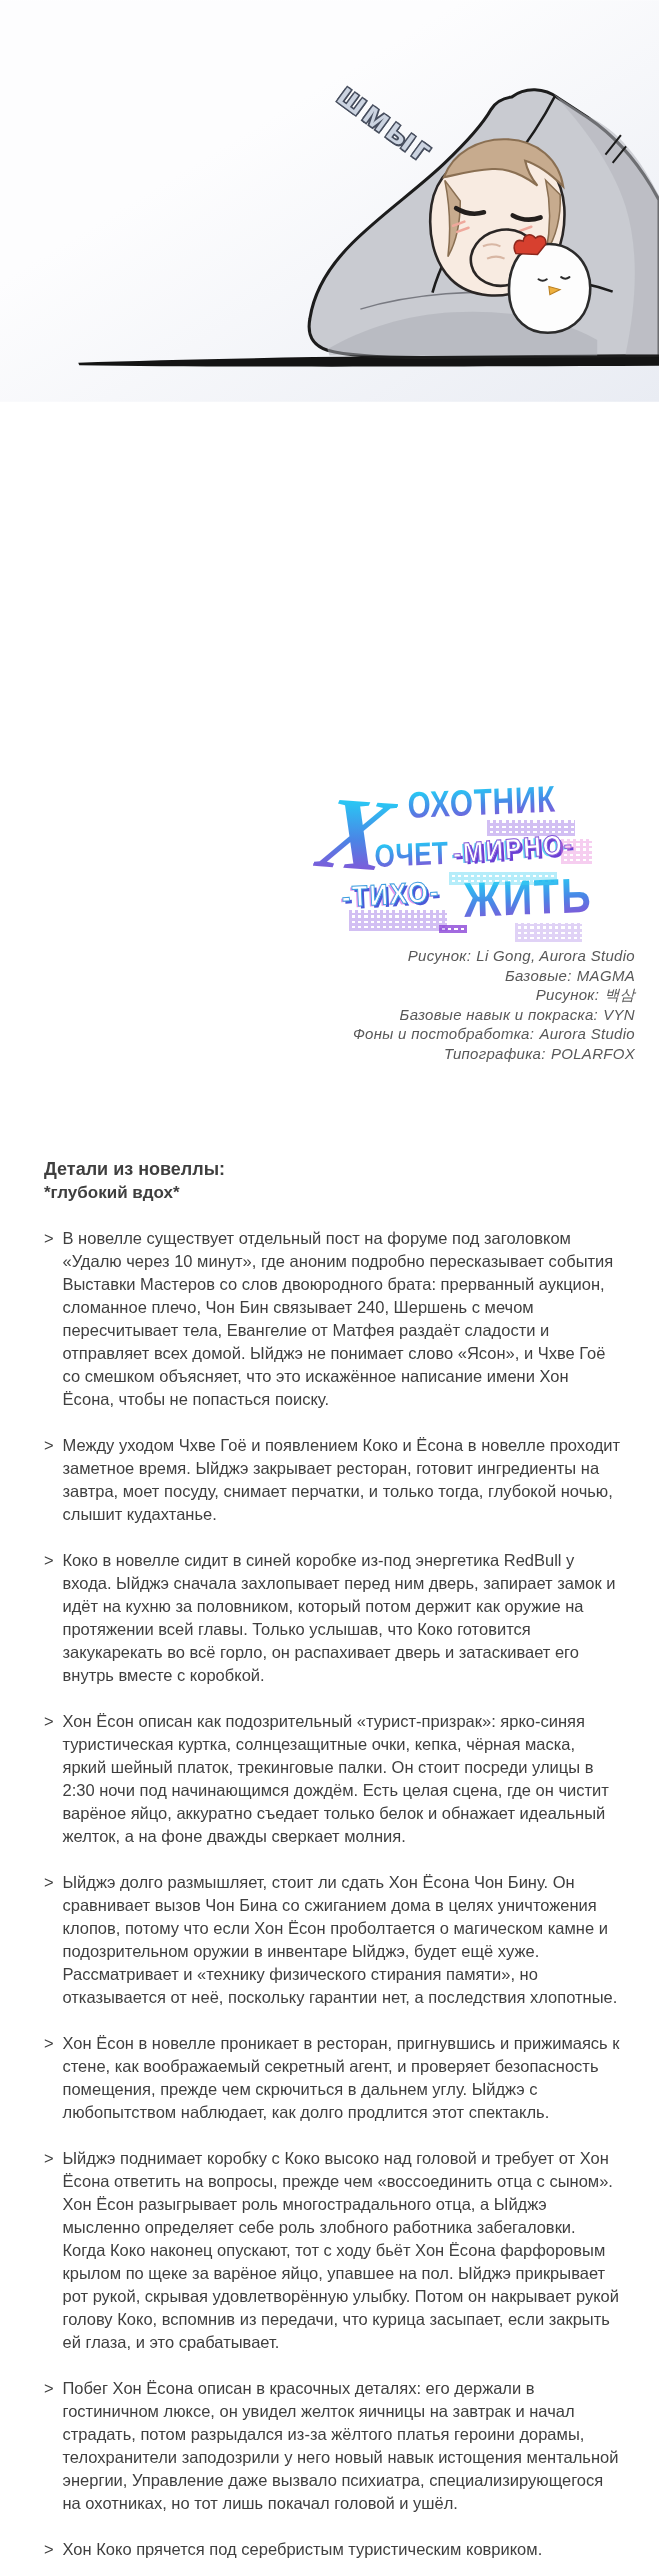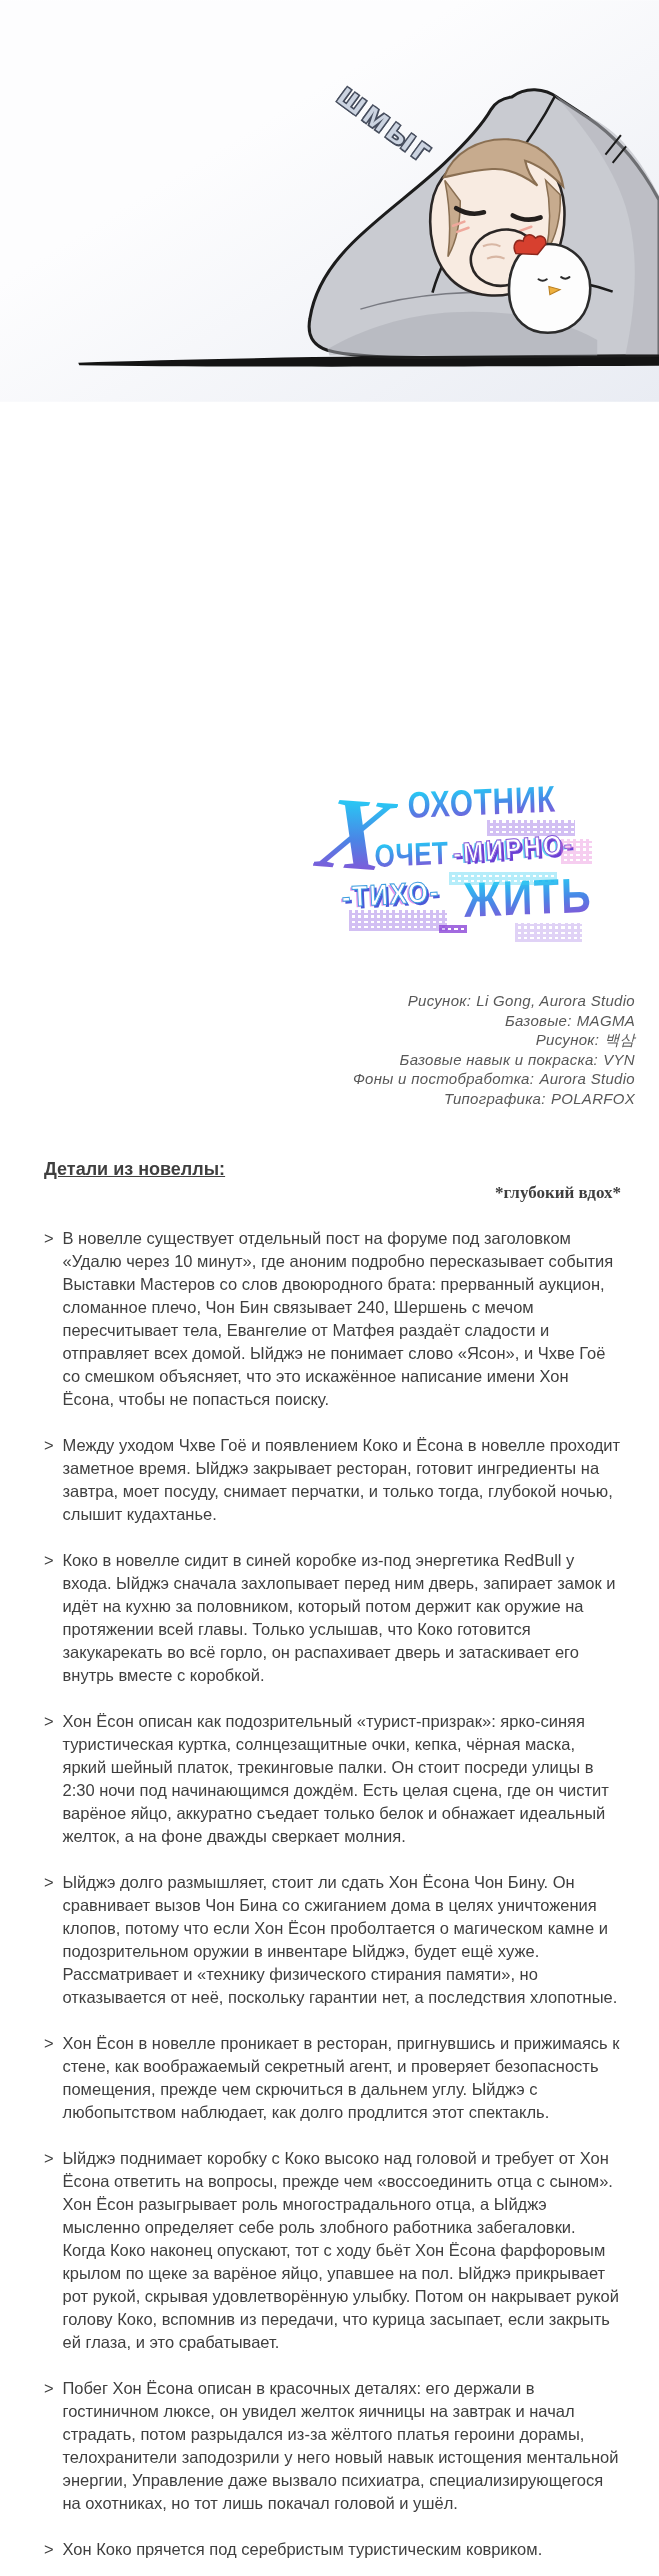--- a/index.html
+++ b/index.html
@@ -27,27 +27,27 @@
         text-shadow:2.6px 2.6px 0 #6a3fd4,-2.1px 1px 0 rgba(63,210,242,.85);}
   .lg-tikho{left:341px;top:880px;font-size:29px;line-height:34px;letter-spacing:2.1px;
         color:#ffffff;-webkit-text-stroke:1px #3f9fe0;transform:scaleX(.88) rotate(-3deg);
         text-shadow:2.6px 2.6px 0 #4a5ad8,-2.1px 1px 0 rgba(226,122,232,.8);}
   .lg-zhit{left:463px;top:873px;font-size:49px;line-height:54px;letter-spacing:2.1px;
         transform:scaleX(.84) rotate(-2deg);}
   .noise{position:absolute;opacity:.38;
         background-image:repeating-linear-gradient(90deg,currentColor 0 3.1px,transparent 3.1px 6.2px),
                          repeating-linear-gradient(0deg,currentColor 0 2.6px,transparent 2.6px 5.2px);}
   
-  .credits{position:absolute;right:24px;top:991px;text-align:right;font-style:italic;
+  .credits{position:absolute;right:24px;top:946px;text-align:right;font-style:italic;
            font-size:15px;line-height:19.6px;color:#585858;letter-spacing:0.3px;}
   .credits .lab{margin-right:5.2px;}
   
   .details{position:absolute;left:44px;top:1158px;width:577px;font-size:16.5px;line-height:23px;color:#3f3f3f;}
-  .d-head{font-size:18px;font-weight:600;text-decoration:underline;}
-  .d-sub{text-align:right;font-weight:600;font-size:17px;font-family:Liberation Serif, serif;}
+  .d-head{font-size:18px;font-weight:600;}
+  .d-sub{text-align:left;font-weight:600;font-size:17px;}
   .item{position:relative;padding-left:18.5px;margin-top:23px;}
   .item .bmark{position:absolute;left:0;top:0;}
 </style>
 </head>
 <body>
 
 <div class="page">
 
   <svg class="top-illo" width="659" height="402" viewBox="0 0 1280 780">
     <defs>

